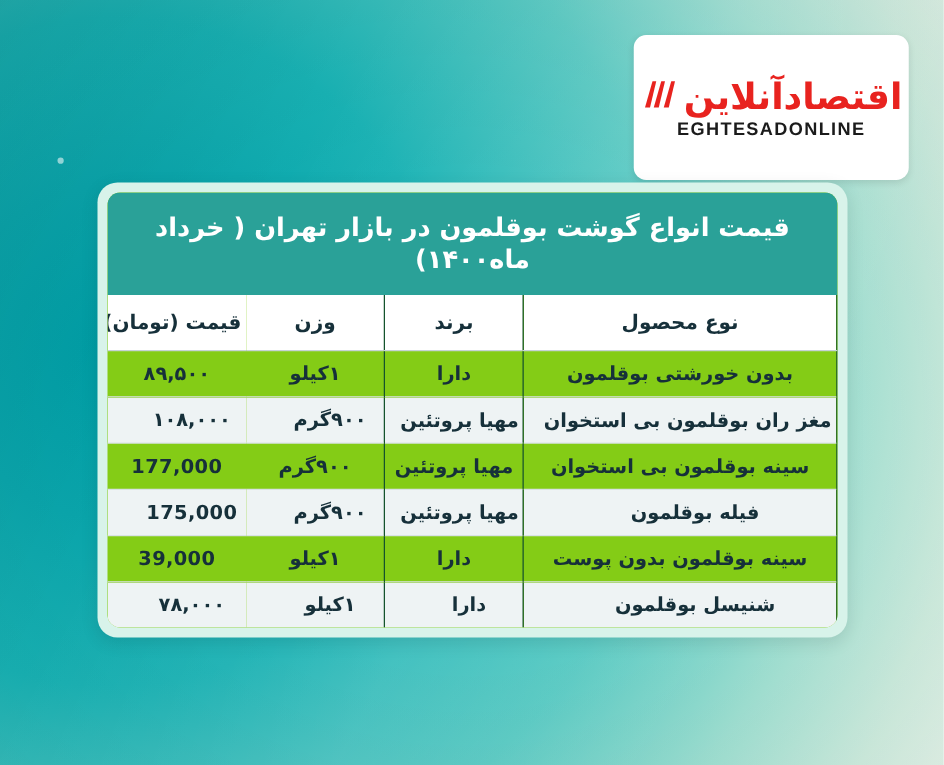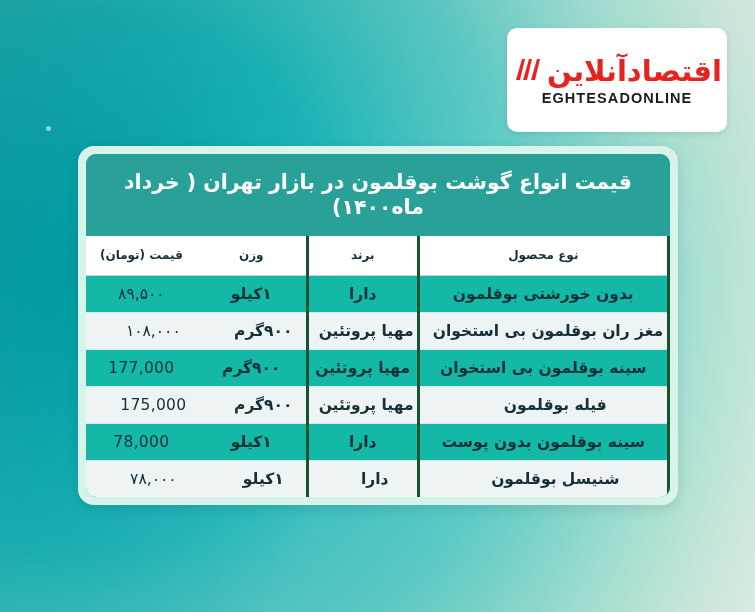--- a/index.html
+++ b/index.html
@@ -38,21 +38,21 @@
     background: rgba(255,255,255,0.55);
     filter: blur(0.4px);
   }
 
   
   .logo-card {
     position: absolute;
     top: 28px;
     right: 28px;
     width: 220px;
-    height: 104px;
+    height: 116px;
     background: #ffffff;
     border-radius: 10px;
     box-shadow: 0 2px 6px rgba(0,0,0,0.10);
     display: flex;
     flex-direction: column;
     align-items: center;
     justify-content: center;
     gap: 2px;
   }
   .logo-top {
@@ -91,21 +91,21 @@
     width: 600px;
     background: #d8f3ea;
     border-radius: 16px;
     padding: 8px;
     box-sizing: border-box;
     box-shadow: 0 4px 14px rgba(0,0,0,0.10);
   }
   .panel-inner {
     border-radius: 10px;
     overflow: hidden;
-    background: #14b8a6;
+    background: #84cc16;
   }
   .title-bar {
     background: #2aa198;
     color: #ffffff;
     text-align: center;
     font-size: 20.5px;
     font-weight: bold;
     padding: 16px 10px 17px;
     letter-spacing: 0px;
     line-height: 1.2;
@@ -116,51 +116,51 @@
     border-collapse: collapse;
     table-layout: fixed;
     direction: rtl;
   }
   table.price-table th,
   table.price-table td {
     text-align: center;
     font-size: 15.5px;
     color: #16303a;
     padding: 9px 4px;
-    border-right: 3px solid #14532d;
+    border-right: 1px solid #14532d;
     white-space: nowrap;
     overflow: hidden;
   }
   table.price-table th:last-child,
   table.price-table td:last-child {
     border-right: none;
   }
   table.price-table thead th {
     font-weight: bold;
     background: #ffffff;
-    font-size: 12px;
+    font-size: 16px;
     padding: 12px 4px 13px;
     border-bottom: 1px solid #c6d2d6;
   }
   table.price-table tbody tr {
     border-bottom: 1px solid #d9e2e5;
   }
   table.price-table tbody tr:last-child {
     border-bottom: none;
   }
   table.price-table tbody tr.alt td {
     background: #eef3f4;
     padding-left: 28px;
   }
   .col-product { width: 43%; }
   .col-brand   { width: 19%; }
   .col-weight  { width: 19%; }
   .col-price   { width: 19%; }
   td.cell-product { font-weight: bold; }
-  td.cell-price   { font-weight: normal; letter-spacing: 0.3px; }
+  td.cell-price   { font-weight: bold; letter-spacing: 0.3px; }
   td.cell-weight, td.cell-brand { font-weight: bold; }
 </style>
 </head>
 <body>
 
 <div class="bg-sheen"></div>
 <div class="bg-vignette"></div>
 <div class="speck"></div>
 
 <div class="logo-card">
@@ -218,21 +218,21 @@
         <tr class="alt">
           <td class="cell-product">فیله بوقلمون</td>
           <td class="cell-brand">مهیا پروتئین</td>
           <td class="cell-weight">۹۰۰گرم</td>
           <td class="cell-price">175,000</td>
         </tr>
         <tr>
           <td class="cell-product">سینه بوقلمون بدون پوست</td>
           <td class="cell-brand">دارا</td>
           <td class="cell-weight">۱کیلو</td>
-          <td class="cell-price">78,000</td>
+          <td class="cell-price">39,000</td>
         </tr>
         <tr class="alt">
           <td class="cell-product">شنیسل بوقلمون</td>
           <td class="cell-brand">دارا</td>
           <td class="cell-weight">۱کیلو</td>
           <td class="cell-price">۷۸,۰۰۰</td>
         </tr>
       </tbody>
     </table>
   </div>

